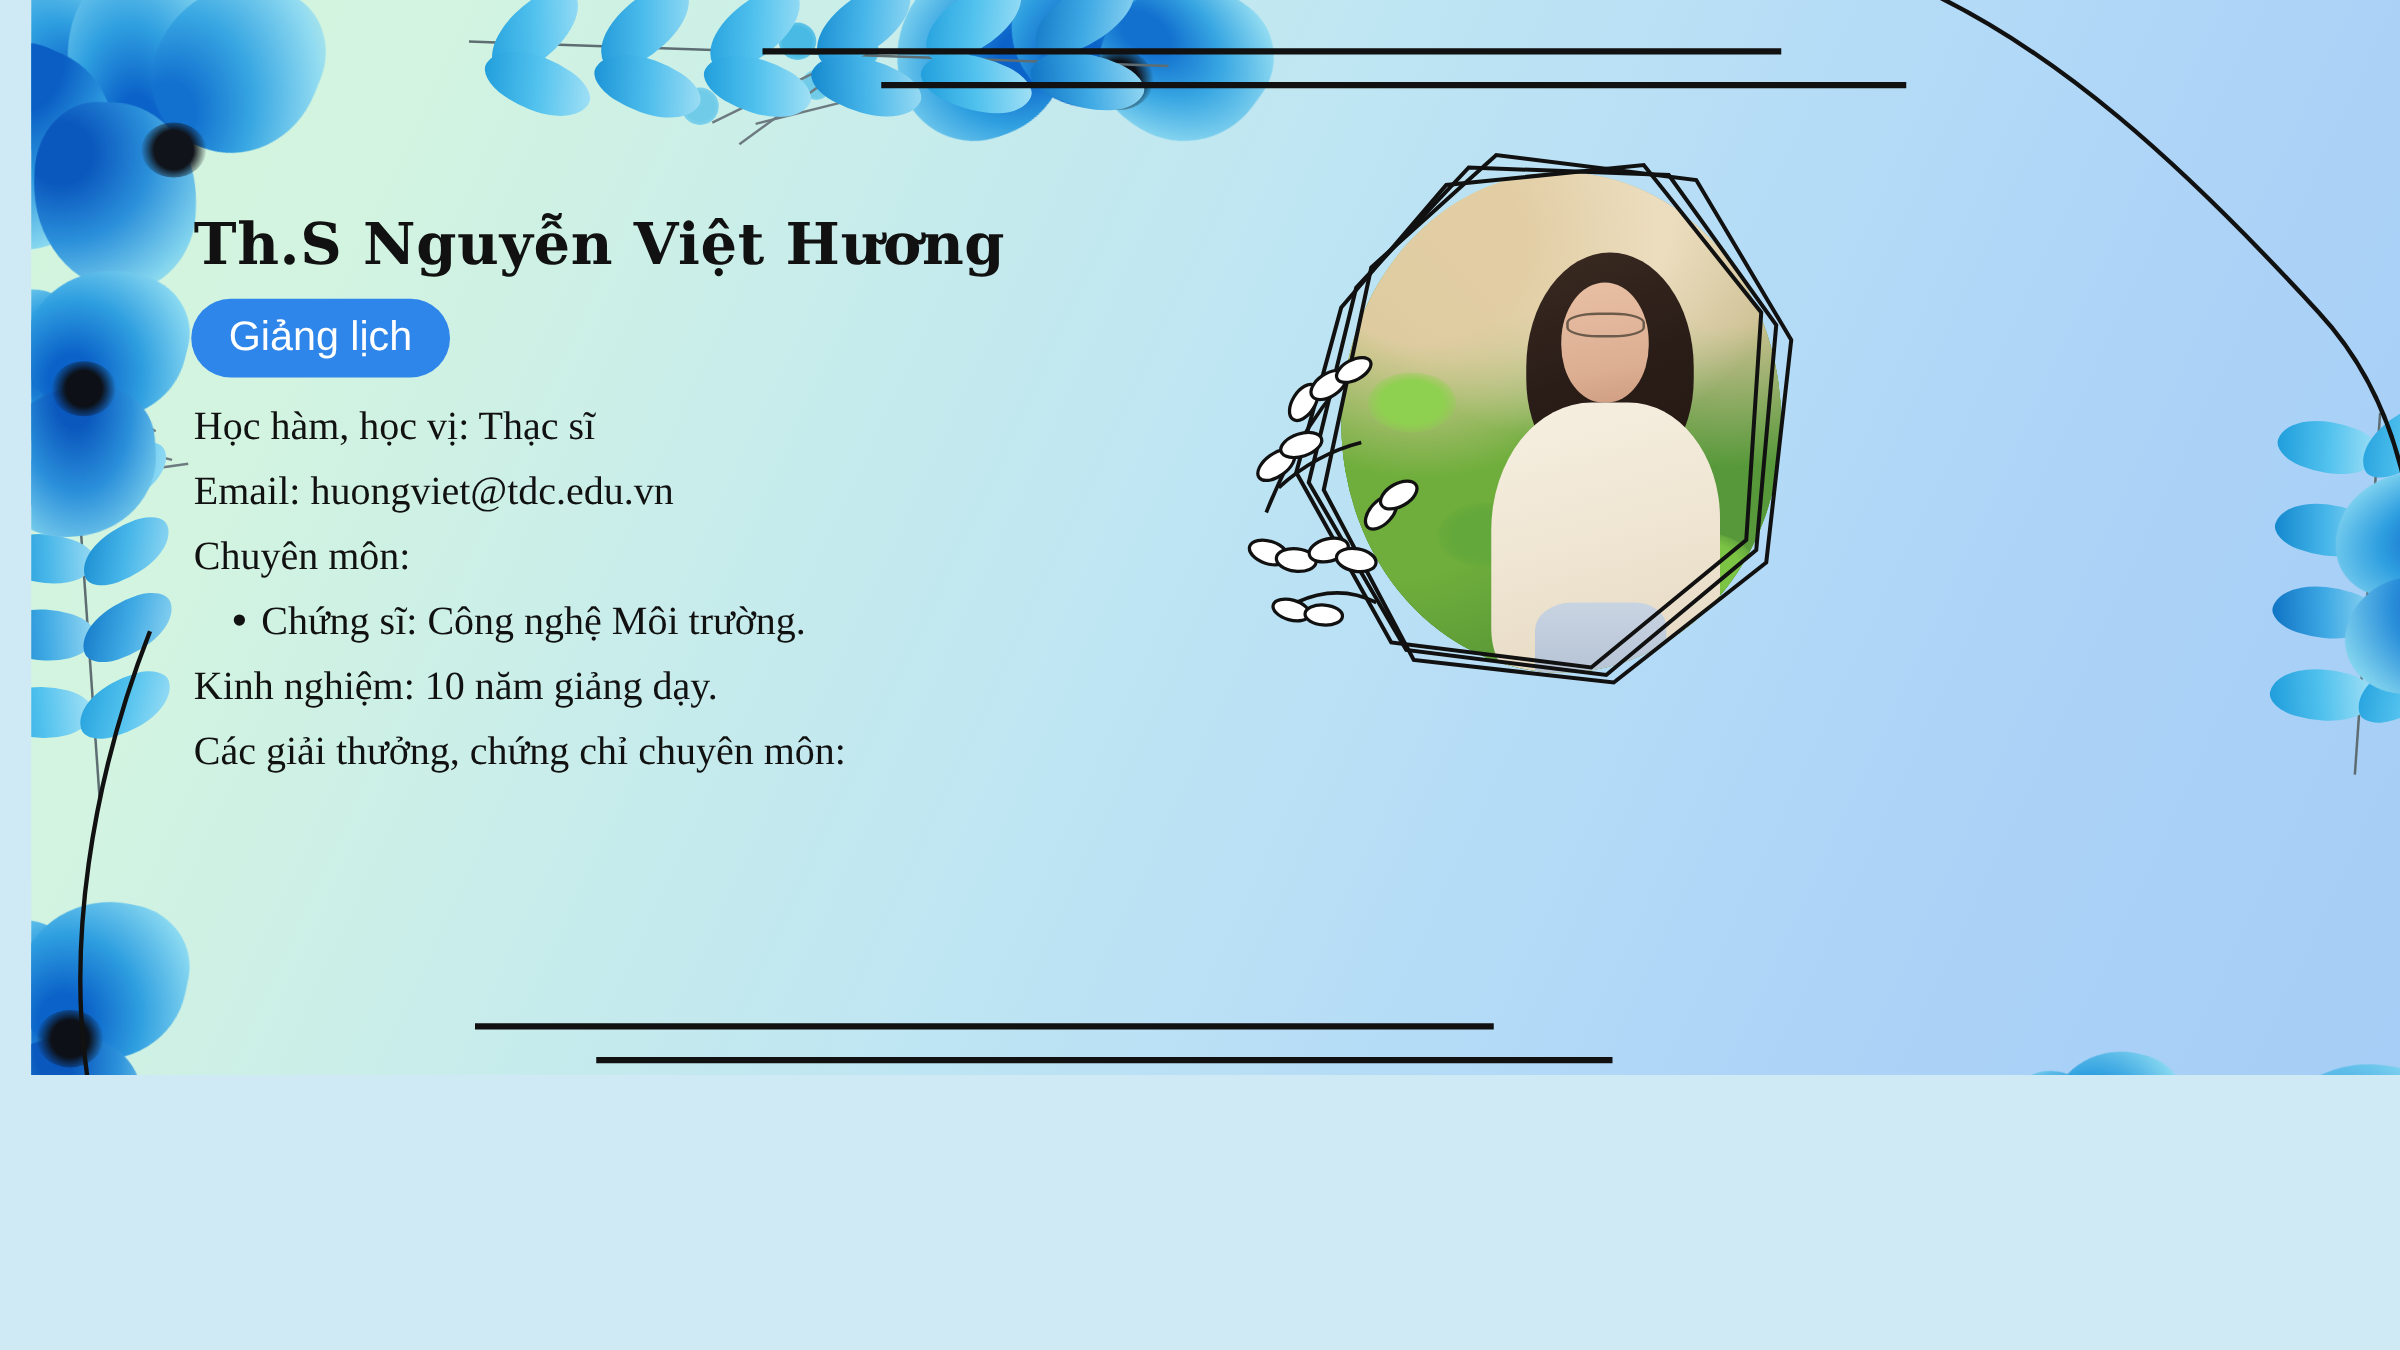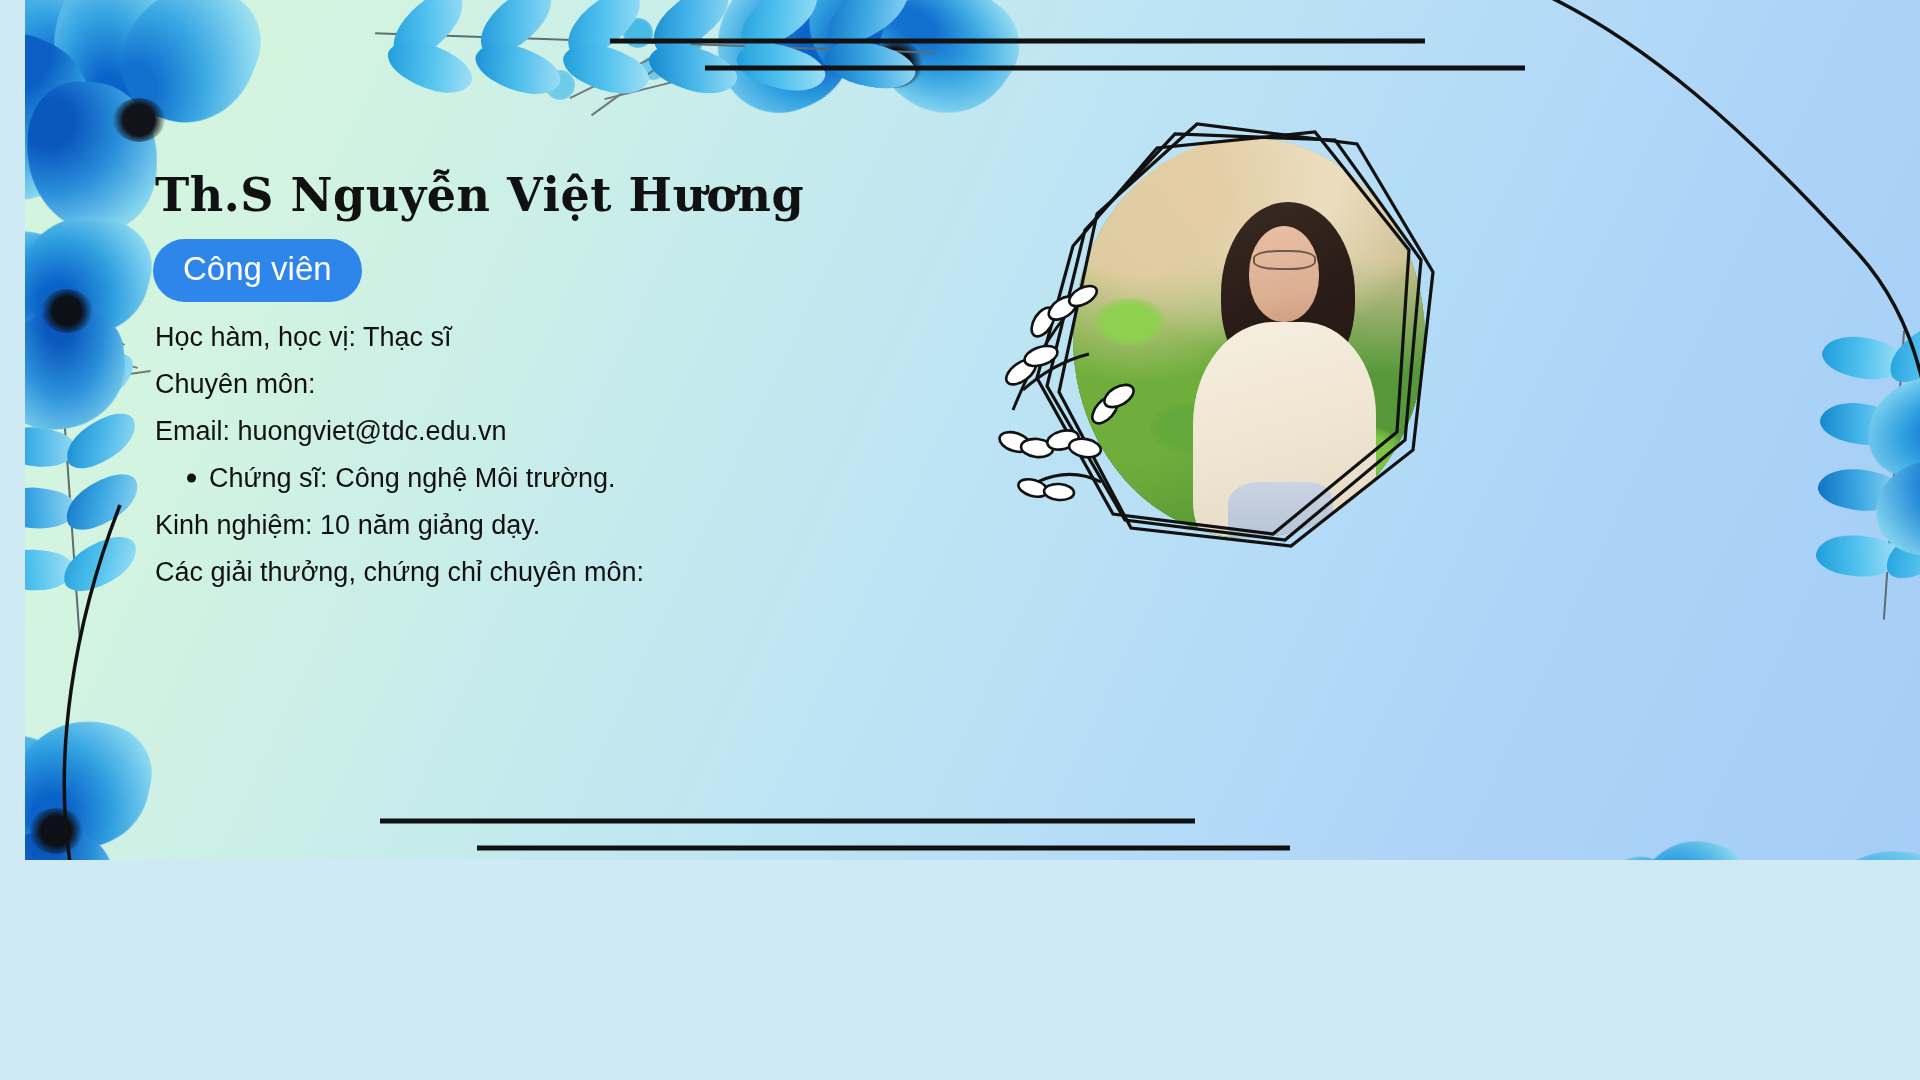--- a/index.html
+++ b/index.html
@@ -47,22 +47,22 @@
     font-size:33px;
     line-height:1;
     padding:13px 30px 17px 30px;
     border-radius:32px;
     margin:0 0 22px 0;
     font-family:"Liberation Sans", sans-serif;
     font-weight:400;
   }
   .info-list{
     margin:0;padding:0;list-style:none;
-    font-family:Liberation Sans, sans-serif;
-    font-size:27px;
+    font-family:Liberation Serif, serif;
+    font-size:32px;
     color:#111111;
     line-height:1.0;
   }
   .info-line{
     margin:0 0 20px 2px;
     white-space:nowrap;
   }
   .sub-list{
     margin:0 0 18px 0;padding:0;list-style:none;
   }
@@ -274,26 +274,26 @@
     <line x1="452" y1="848" x2="1265" y2="848" stroke="#111111" stroke-width="5"></line>
 
     <path d="M95,505 C50,620 25,760 48,880 C70,985 140,1040 240,1075" stroke="#111111" stroke-width="3.5" fill="none"></path>
     <path d="M-10,1000 C60,1035 160,1062 300,1070" stroke="#111111" stroke-width="3.5" fill="none"></path>
   </svg>
 
   <div class="text-col">
 
     <h1 class="name-title">Th.S Nguyễn Việt Hương</h1>
 
-    <div class="role-badge">Công viên</div>
+    <div class="role-badge">Giảng lịch</div>
 
     <ul class="info-list">
       <li class="info-line">Học hàm, học vị: Thạc sĩ</li>
+      <li class="info-line">Email: huongviet@tdc.edu.vn</li>
       <li class="info-line">Chuyên môn:</li>
-      <li class="info-line">Email: huongviet@tdc.edu.vn</li>
 
       <ul class="sub-list">
         <li class="sub-item">
           <span class="bullet"></span>
           <span>Chứng sĩ: Công nghệ Môi trường.</span>
         </li>
       </ul>
 
       <li class="info-line">Kinh nghiệm: 10 năm giảng dạy.</li>
       <li class="info-line">Các giải thưởng, chứng chỉ chuyên môn:</li>

